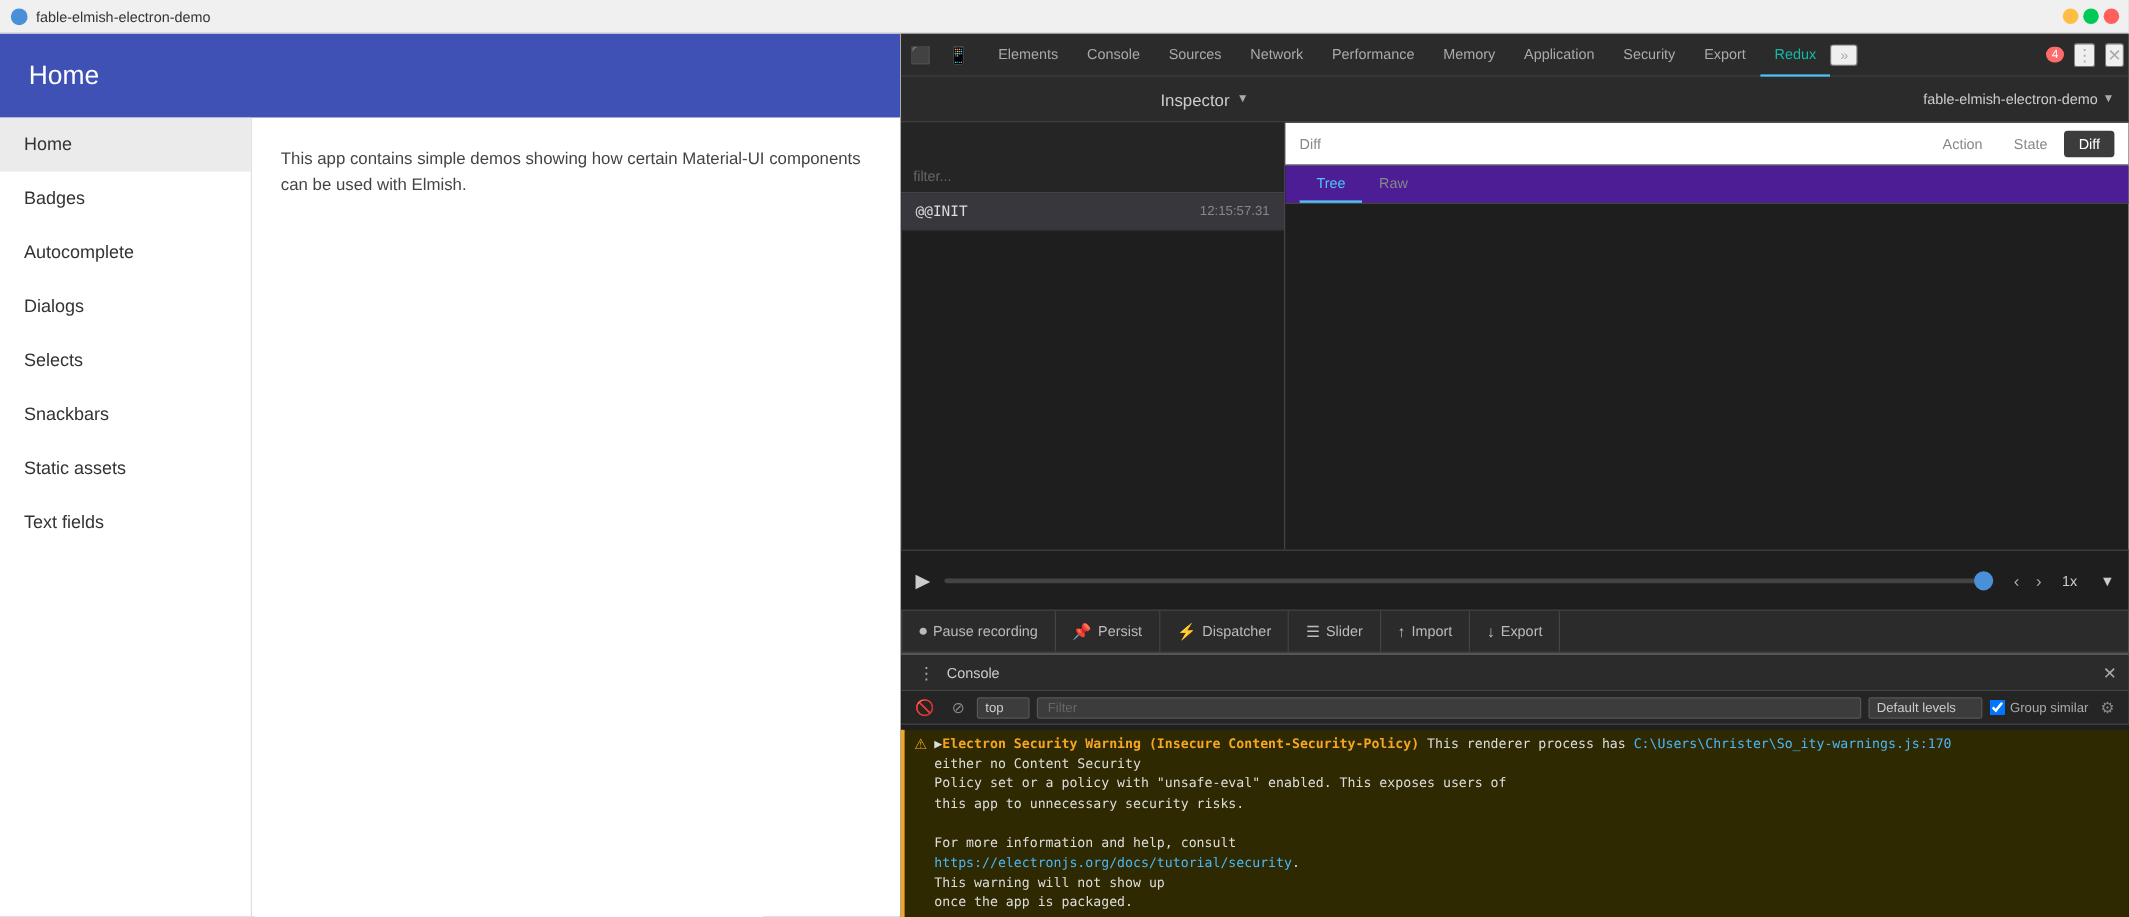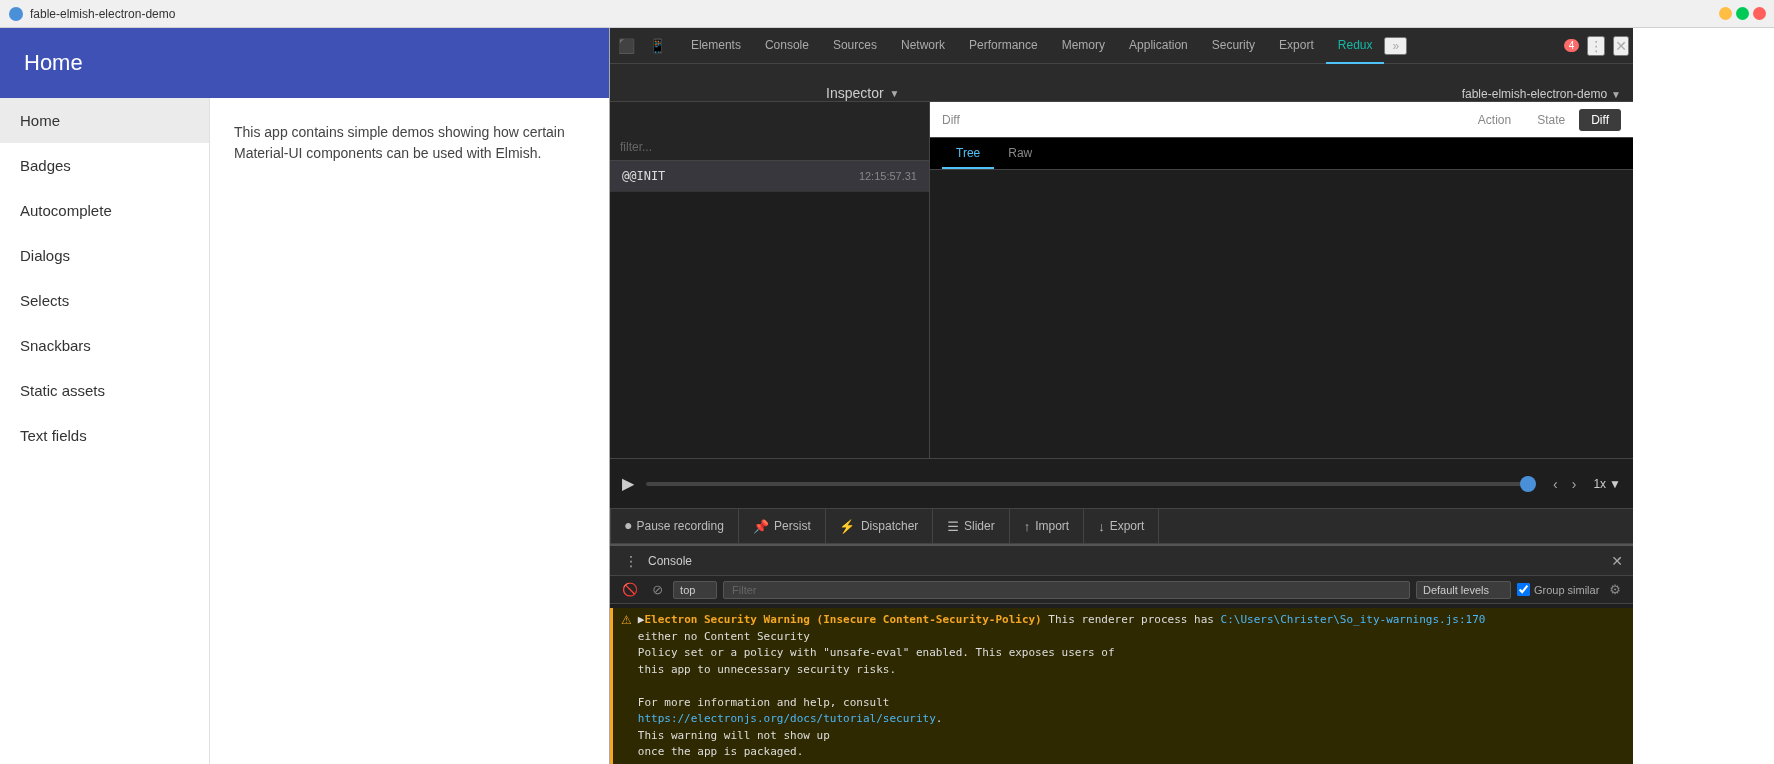--- a/index.html
+++ b/index.html
@@ -25,21 +25,21 @@
 
     
     .app-container {
       display: flex;
       flex: 1;
       overflow: hidden;
     }
 
     
     .app-section {
-      width: 609px;
+      width: 750px;
       display: flex;
       flex-direction: column;
       flex-shrink: 0;
     }
 
     
     .app-header {
       background: #3f51b5;
       padding: 16px 24px;
       color: white;
@@ -134,21 +134,21 @@
       border-radius: 8px;
       padding: 1px 5px;
       margin-left: 4px;
     }
     .devtools-tab-extra { display: flex; align-items: center; gap: 8px; margin-left: auto; }
     .devtools-extra-icon { color: #aaa; cursor: pointer; font-size: 14px; }
 
     
     .inspector-header {
       display: flex;
-      align-items: flex-end;
+      align-items: center;
       background: #2b2b2b;
       border-bottom: 1px solid #444;
       height: 38px;
       flex-shrink: 0;
     }
     .inspector-title-area {
       flex: 1;
       display: flex;
       align-items: center;
       justify-content: center;
@@ -245,21 +245,21 @@
       background: none;
       border: none;
       border-radius: 3px;
       text-align: center;
     }
     .diff-action-tab.active { background: #3c3c3c; color: #fff; }
 
     
     .sub-tabs-bar {
       display: flex;
-      background: #000000;
+      background: #4c1d95;
       border-bottom: 1px solid #444;
       padding: 0 12px;
       height: 32px;
       align-items: center;
       flex-shrink: 0;
     }
     .sub-tab {
       padding: 4px 14px;
       font-size: 12px;
       cursor: pointer;
@@ -328,21 +328,21 @@
       color: #aaa;
       cursor: pointer;
       font-size: 14px;
       padding: 3px 5px;
     }
     .timeline-speed {
       color: #ccc;
       font-size: 12px;
       display: flex;
       align-items: center;
-      gap: 3px;
+      gap: 19px;
     }
     .timeline-speed-btn { background: none; border: none; color: #ccc; cursor: pointer; font-size: 12px; }
 
     
     .redux-toolbar {
       height: 36px;
       background: #2b2b2b;
       border-top: 1px solid #444;
       border-bottom: 1px solid #444;
       display: flex;

